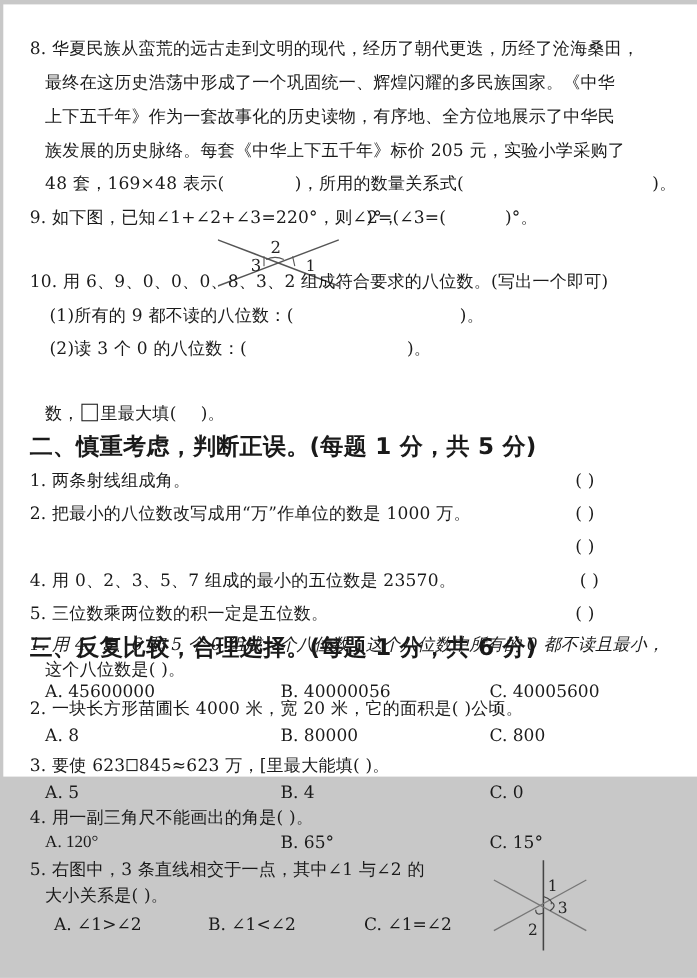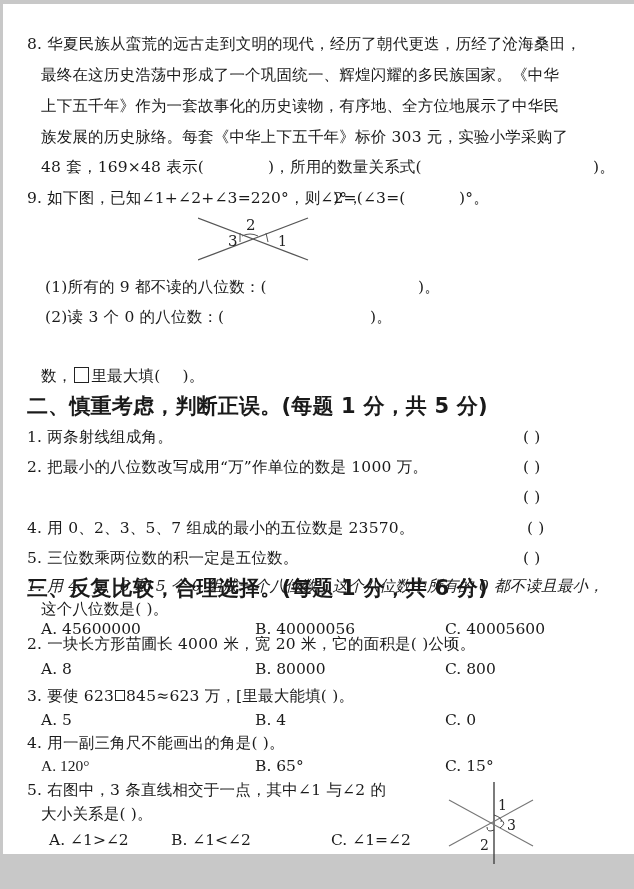--- a/index.html
+++ b/index.html
@@ -4,21 +4,21 @@
 <style>
   html, body { margin: 0; padding: 0; }
   body {
     width: 634px; height: 889px; overflow: hidden;
     background: #c8c8c8;
     font-family: "DejaVu Serif", "Liberation Serif", serif;
     color: #1a1a1a;
   }
   .page {
     position: absolute; left: 3px; top: 4px;
-    width: 631px; height: 850px;
+    width: 631px; height: 702px;
     background: #ffffff;
   }
   .line {
     position: absolute;
     font-size: 15.5px;
     line-height: 20px;
     white-space: nowrap;
     letter-spacing: 0.2px;
   }
   .bold { font-weight: bold; font-family: "DejaVu Sans", "Liberation Sans", sans-serif; font-size: 21px; }
@@ -37,40 +37,41 @@
   svg { position: absolute; }
 </style>
 </head>
 <body>
 
 <div class="page">
 
   <div class="line" style="left:24px;top:30px;">8. 华夏民族从蛮荒的远古走到文明的现代，经历了朝代更迭，历经了沧海桑田，</div>
   <div class="line" style="left:38px;top:61px;">最终在这历史浩荡中形成了一个巩固统一、辉煌闪耀的多民族国家。《中华</div>
   <div class="line" style="left:38px;top:92px;">上下五千年》作为一套故事化的历史读物，有序地、全方位地展示了中华民</div>
-  <div class="line" style="left:38px;top:123px;">族发展的历史脉络。每套《中华上下五千年》标价 303 元，实验小学采购了</div>
+  <div class="line" style="left:38px;top:123px;">族发展的历史脉络。每套《中华上下五千年》标价 205 元，实验小学采购了</div>
   <div class="line" style="left:38px;top:153px;">48 套，169×48 表示(</div>
   <div class="line" style="left:265px;top:153px;">)，所用的数量关系式(</div>
   <div class="line" style="left:590px;top:153px;">)。</div>
 
   <div class="line" style="left:24px;top:184px;">9. 如下图，已知∠1+∠2+∠3=220°，则∠2=(</div>
   <div class="line" style="left:330px;top:184px;">)°，∠3=(</div>
   <div class="line" style="left:456px;top:184px;">)°。</div>
 
   <svg style="left:195px;top:210px;" width="130" height="50" viewBox="0 0 130 50">
     <line x1="0" y1="4" x2="110" y2="46" stroke="#555" stroke-width="1.3"></line>
     <line x1="0" y1="46" x2="110" y2="4" stroke="#555" stroke-width="1.3"></line>
     <path d="M44 22 Q52 18 60 22" fill="none" stroke="#555" stroke-width="1"></path>
     <path d="M42 19 L42 28" fill="none" stroke="#555" stroke-width="1"></path>
     <path d="M68 19 L70 28" fill="none" stroke="#555" stroke-width="1"></path>
     <text x="48" y="16" font-size="15" fill="#222" font-family="DejaVu Serif, serif">2</text>
     <text x="30" y="32" font-size="15" fill="#222" font-family="DejaVu Serif, serif">3</text>
     <text x="80" y="32" font-size="14" fill="#222" font-family="DejaVu Serif, serif">1</text>
   </svg>
 
+  <div class="line" style="left:24px;top:242px;">10. 用 6、9、0、0、0、8、3、2 组成符合要求的八位数。(写出一个即可)</div>
   <div class="line" style="left:42px;top:273px;">(1)所有的 9 都不读的八位数：(</div>
   <div class="line" style="left:415px;top:273px;">)。</div>
   <div class="line" style="left:42px;top:303px;">(2)读 3 个 0 的八位数：(</div>
   <div class="line" style="left:367px;top:303px;">)。</div>
 
   <div class="line" style="left:38px;top:362px;">
     <span>数，</span><span class="box"></span><span>里最大填(</span><span class="blank" style="width:22px"></span><span>)。</span>
   </div>
 
   <div class="line bold" style="left:24px;top:392px;">二、慎重考虑，判断正误。(每题 1 分，共 5 分)</div>
@@ -110,21 +111,21 @@
   <div class="opt" style="left: 442px; top: 706px;">C. 0</div>
 
   <div class="line" style="left: 24px; top: 729px;">4. 用一副三角尺不能画出的角是(    )。</div>
   <div class="opt" style="left: 38px; top: 752px; font-family: Liberation Serif, serif;">A. 120°</div>
   <div class="opt" style="left: 252px; top: 752px;">B. 65°</div>
   <div class="opt" style="left: 442px; top: 752px;">C. 15°</div>
 
   <div class="line" style="left:24px;top:776px;">5. 右图中，3 条直线相交于一点，其中∠1 与∠2 的</div>
   <div class="line" style="left:38px;top:800px;">大小关系是(    )。</div>
   <div class="opt" style="left:46px;top:826px;">A. ∠1&gt;∠2</div>
-  <div class="opt" style="left:168px;top:826px;">B. ∠1&lt;∠2</div>
+  <div class="opt" style="left:186px;top:826px;">B. ∠1&lt;∠2</div>
   <div class="opt" style="left:328px;top:826px;">C. ∠1=∠2</div>
   <svg style="left:442px;top:774px;" width="90" height="90" viewBox="0 0 90 90">
     <line x1="49" y1="4" x2="49" y2="86" stroke="#444" stroke-width="1.4"></line>
     <line x1="4" y1="22" x2="88" y2="68" stroke="#777" stroke-width="1.2"></line>
     <line x1="4" y1="68" x2="88" y2="22" stroke="#777" stroke-width="1.2"></line>
     <path d="M49 37 Q58 40 56 44" fill="none" stroke="#444" stroke-width="1"></path>
     <path d="M56 42 Q62 45 55 50" fill="none" stroke="#444" stroke-width="1"></path>
     <path d="M49 52 Q42 55 42 49" fill="none" stroke="#444" stroke-width="1"></path>
     <text x="53" y="32" font-size="14" fill="#222" font-family="DejaVu Serif, serif">1</text>
     <text x="62" y="52" font-size="14" fill="#222" font-family="DejaVu Serif, serif">3</text>

